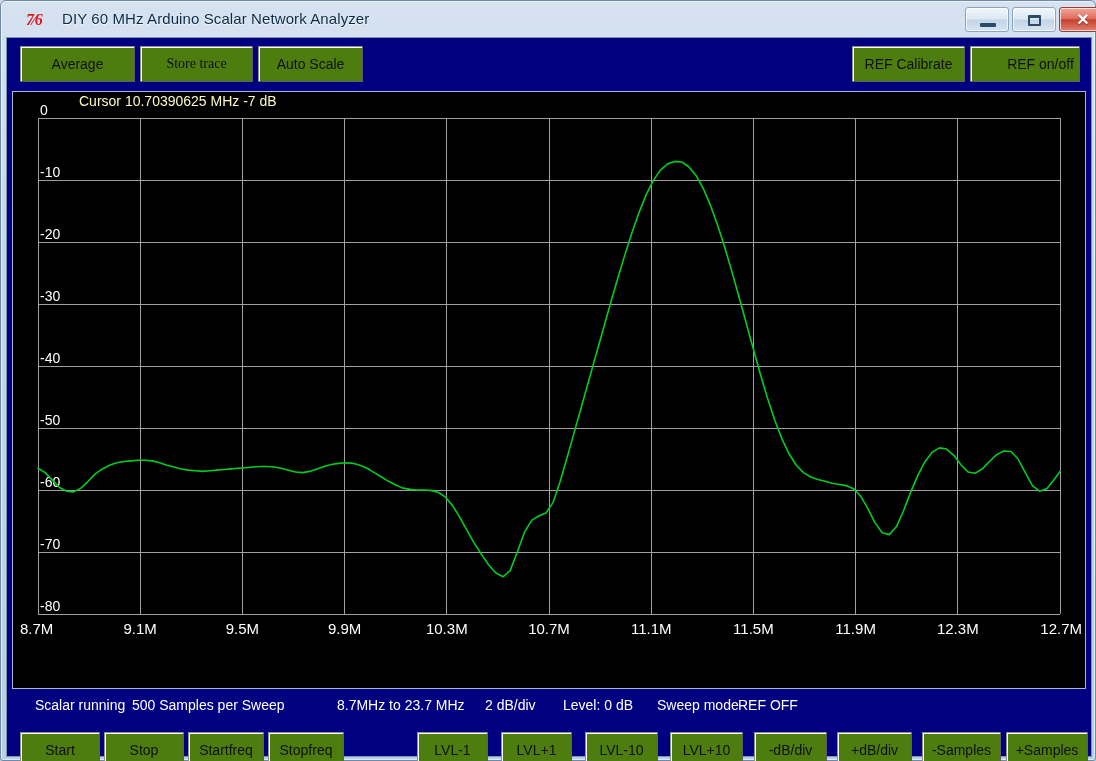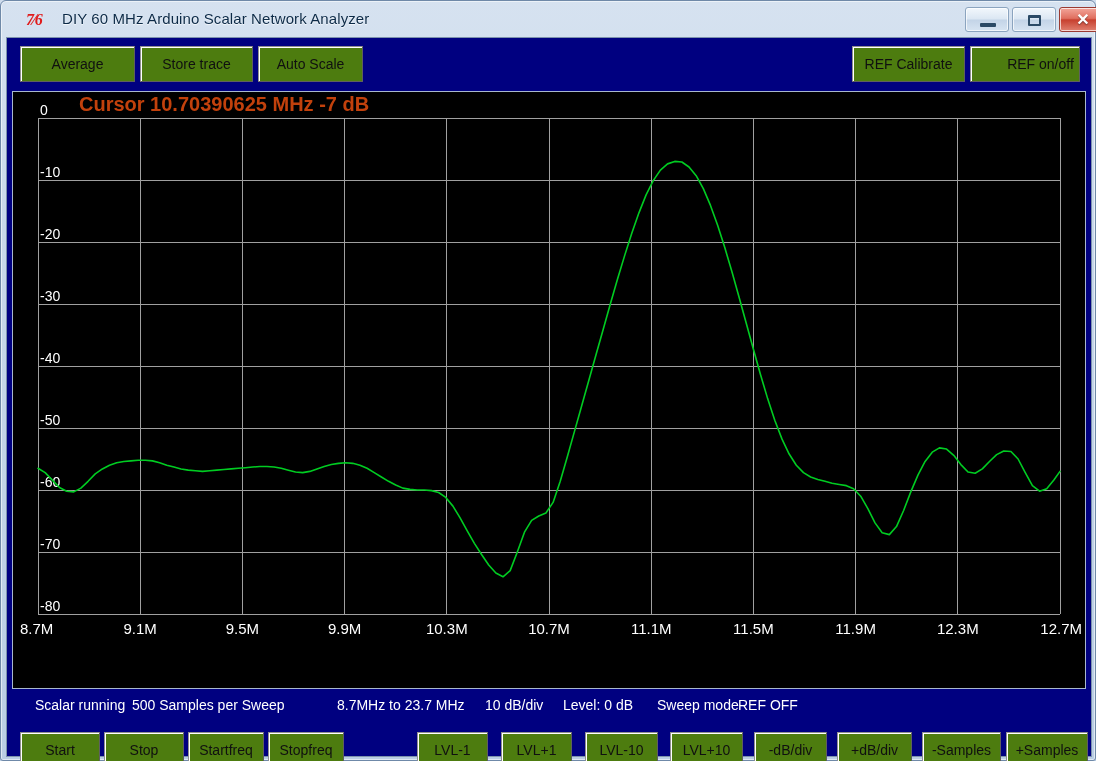--- a/index.html
+++ b/index.html
@@ -165,24 +165,23 @@
   }
   .plot-svg {
     position: absolute;
     left: 0; top: 0;
     display: block;
   }
   .cursor-label {
     position: absolute;
     left: 66px;
     top: 1px;
-    font-size: 20px;
-    color: #c2410c;
-    white-space: nowrap;
-    font-weight: bold;
+    font-size: 14px;
+    color: #fef9c3;
+    white-space: nowrap;
   }
 
   .statusline {
     position: absolute;
     left: 0;
     top: 655px;
     width: 100%;
     height: 26px;
     color: #ffffff;
     font-size: 14px;
@@ -223,21 +222,21 @@
         <div class="win-btn close">
           <span class="glyph-close">✕</span>
         </div>
       </div>
     </div>
 
     <div class="client">
 
       <div class="toolbar-top" id="toolbar-top">
           <div class="btn" style="left: 13px; top: 8px; width: 115px;">Average</div>
-          <div class="btn" style="left: 133px; top: 8px; width: 113px;">Store trace</div>
+          <div class="btn" style="left: 133px; top: 8px; width: 113px; font-family: Liberation Serif, serif;">Store trace</div>
           <div class="btn" style="left: 845px; top: 8px; width: 113px;">REF Calibrate</div>
           <div class="btn" style="left: 251px; top: 8px; width: 105px;">Auto Scale</div>
           <div class="btn" style="left: 963px; top: 8px; width: 110px; padding-left: 31px;">REF on/off</div>
         </div>
 
       <div class="plot-wrap">
         <svg class="plot-svg" id="plot-svg" width="1072" height="596" viewBox="0 0 1072 596">
             <g>
               <line x1="127.20000000000009" y1="26" x2="127.20000000000009" y2="522" stroke="#a0a0a0" stroke-width="1" shape-rendering="crispEdges"></line>
               <line x1="229.40000000000018" y1="26" x2="229.40000000000018" y2="522" stroke="#a0a0a0" stroke-width="1" shape-rendering="crispEdges"></line>
@@ -288,21 +287,21 @@
             </g>
             <path d="M25.00 376.30 L32.15 380.64 L39.31 388.08 L46.46 395.52 L53.62 399.24 L60.77 399.86 L67.92 396.14 L75.08 389.32 L82.23 381.88 L89.39 376.92 L96.54 373.20 L103.69 370.72 L110.85 369.48 L118.00 368.86 L125.16 368.24 L132.31 368.24 L139.46 368.86 L146.62 370.72 L153.77 373.20 L160.93 375.06 L168.08 376.92 L175.23 378.16 L182.39 378.78 L189.54 379.40 L196.70 378.78 L203.85 378.16 L211.00 377.54 L218.16 376.92 L225.31 376.30 L232.47 375.68 L239.62 375.06 L246.77 374.44 L253.93 374.44 L261.08 375.06 L268.24 376.30 L275.39 378.16 L282.54 380.02 L289.70 380.64 L296.85 379.40 L304.01 376.92 L311.16 374.44 L318.31 372.58 L325.47 371.34 L332.62 370.72 L339.78 371.34 L346.93 373.20 L354.08 376.30 L361.24 380.64 L368.39 384.98 L375.55 389.32 L382.70 393.04 L389.85 396.14 L397.01 397.38 L404.16 398.00 L411.32 398.00 L418.47 398.62 L425.62 400.48 L432.78 405.44 L439.93 414.12 L447.09 425.90 L454.24 438.92 L461.39 451.32 L468.55 462.48 L475.70 473.02 L482.86 481.08 L490.01 484.80 L497.16 478.60 L504.32 460.00 L511.47 440.16 L518.63 428.38 L525.78 424.04 L532.93 420.94 L540.09 410.40 L547.24 389.32 L554.40 364.52 L561.55 339.10 L568.70 313.68 L575.86 288.26 L583.01 262.84 L590.17 237.42 L597.32 212.00 L604.47 187.20 L611.63 163.64 L618.78 141.32 L625.94 120.86 L633.09 102.88 L640.24 88.62 L647.40 78.08 L654.55 71.88 L661.71 69.40 L668.86 70.02 L676.01 74.98 L683.17 83.66 L690.32 96.68 L697.48 113.42 L704.63 133.26 L711.78 155.58 L718.94 179.76 L726.09 205.18 L733.25 231.22 L740.40 257.26 L747.55 282.68 L754.71 306.86 L761.86 328.56 L769.02 347.16 L776.17 362.04 L783.32 373.20 L790.48 380.64 L797.63 384.98 L804.79 387.46 L811.94 389.32 L819.09 391.18 L826.25 392.42 L833.40 393.66 L840.56 396.76 L847.71 404.20 L854.86 416.60 L862.02 430.86 L869.17 440.78 L876.33 442.64 L883.48 434.58 L890.63 418.46 L897.79 399.86 L904.94 383.12 L912.10 369.48 L919.25 360.18 L926.40 355.84 L933.56 357.08 L940.71 363.28 L947.87 372.58 L955.02 380.02 L962.17 381.26 L969.33 376.92 L976.48 369.48 L983.64 362.66 L990.79 358.94 L997.94 359.56 L1005.10 367.00 L1012.25 380.64 L1019.41 393.66 L1026.56 399.24 L1033.71 396.76 L1040.87 388.08 L1047.00 379.40" fill="none" stroke="#00cc22" stroke-width="1.6" stroke-linejoin="round" stroke-linecap="round"></path>
           </svg>
         <div class="cursor-label">Cursor 10.70390625 MHz   -7 dB</div>
       </div>
 
       <div class="statusline" id="statusline">
           <div class="status-item" style="left: 28px; top: 4px;">Scalar running</div>
           <div class="status-item" style="left: 125px; top: 4px;">500 Samples per Sweep</div>
           <div class="status-item" style="left: 330px; top: 4px;">8.7MHz to 23.7 MHz</div>
-          <div class="status-item" style="left: 478px; top: 4px;">10 dB/div</div>
+          <div class="status-item" style="left: 478px; top: 4px;">2 dB/div</div>
           <div class="status-item" style="left: 556px; top: 4px;">Level: 0 dB</div>
           <div class="status-item" style="left: 650px; top: 4px;">Sweep mode</div>
           <div class="status-item" style="left: 731px; top: 4px;">REF OFF</div>
         </div>
 
       <div class="toolbar-bottom" id="toolbar-bottom">
           <div class="btn" style="left: 13px; top: 6px; width: 80px;">Start</div>
           <div class="btn" style="left: 97px; top: 6px; width: 80px;">Stop</div>
           <div class="btn" style="left: 181px; top: 6px; width: 76px;">Startfreq</div>
           <div class="btn" style="left: 261px; top: 6px; width: 76px;">Stopfreq</div>

